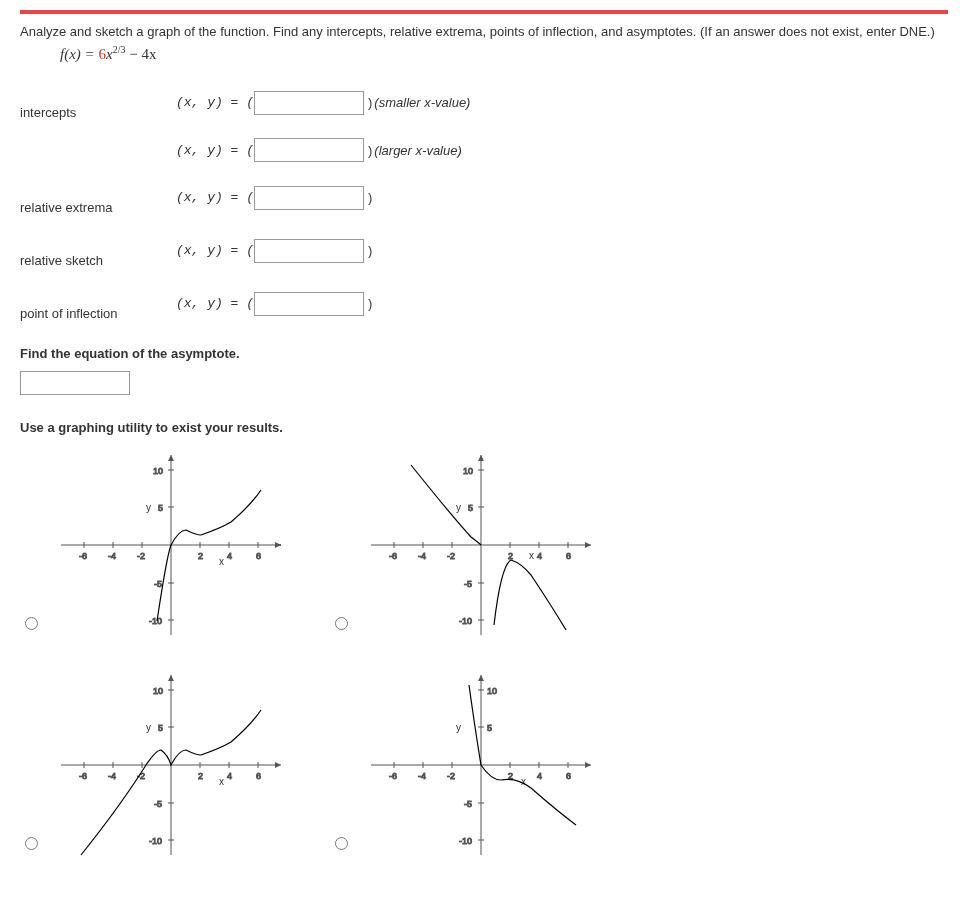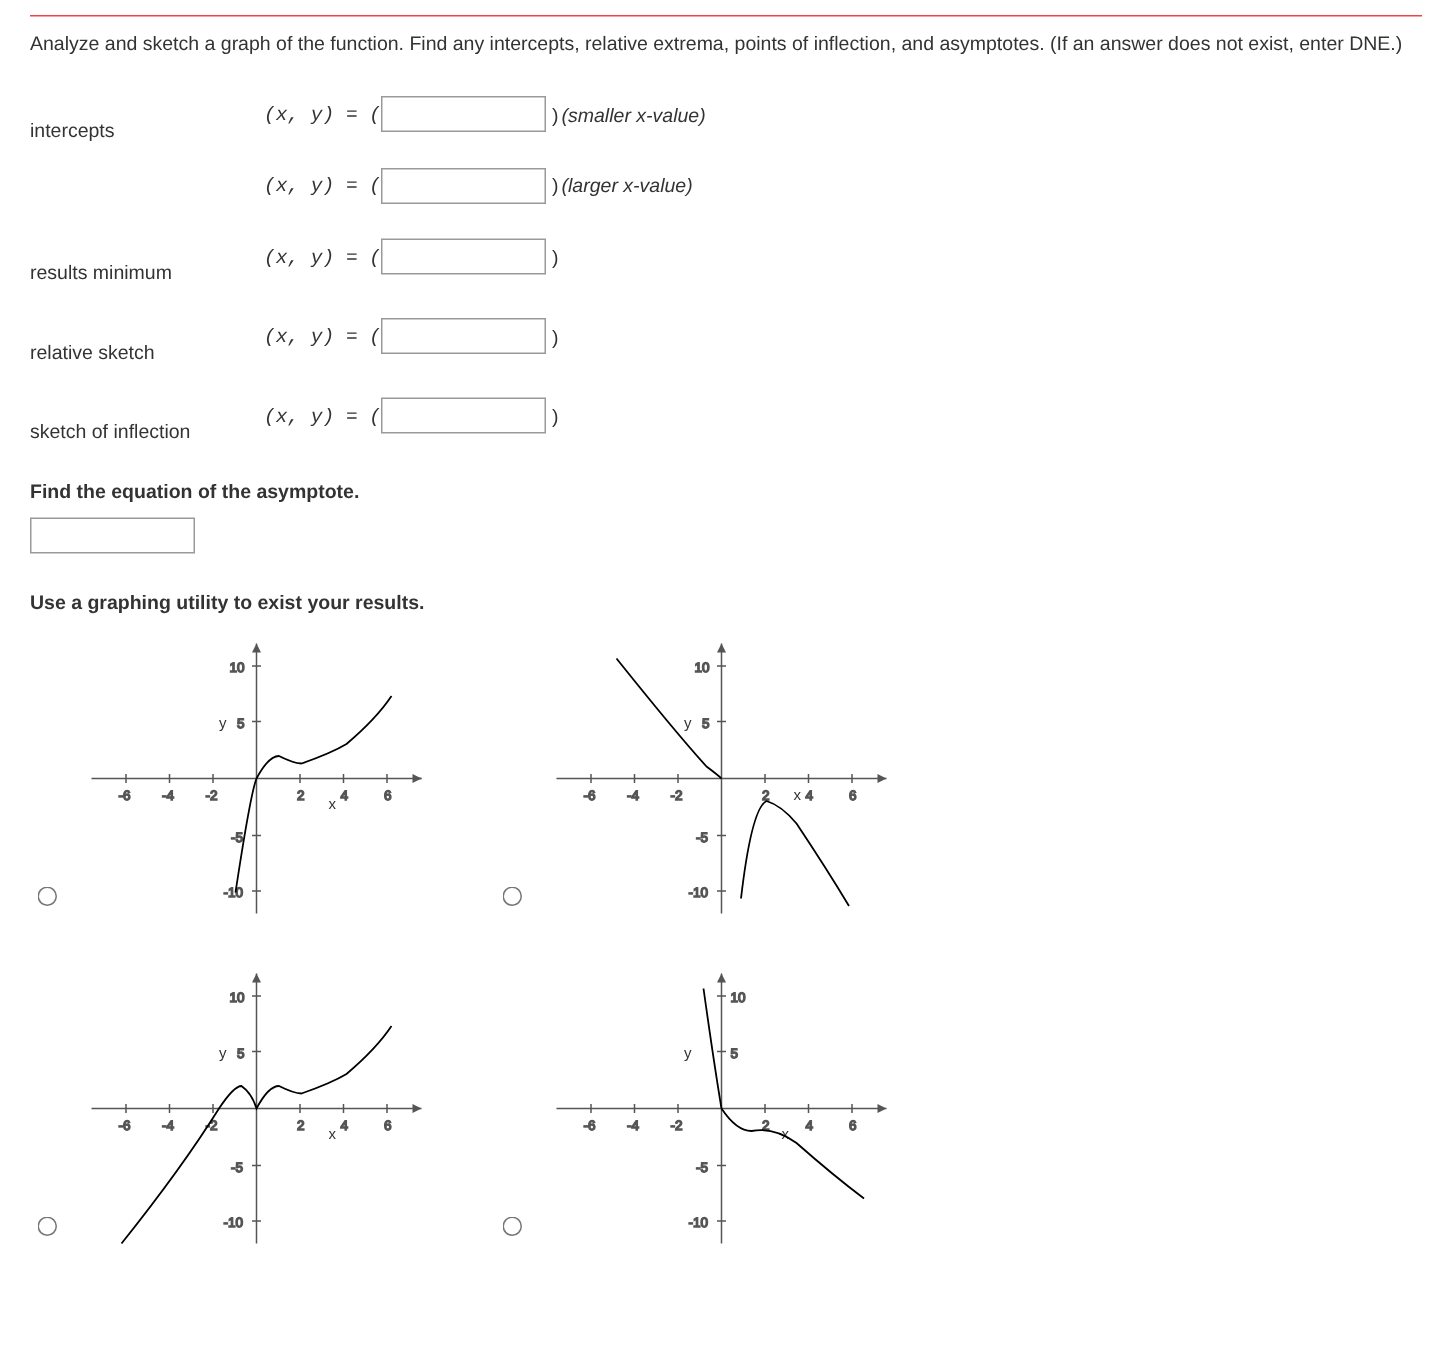--- a/index.html
+++ b/index.html
@@ -4,21 +4,21 @@
 <style>
   body {
     font-family: Arial, Helvetica, sans-serif;
     font-size: 13px;
     color: #333;
     margin: 0;
     padding: 10px 20px;
     background: #fff;
   }
   .problem-statement {
-    border-top: 1px solid #ef4444;
+    border-top: 4px solid #ef4444;
     padding-top: 8px;
     margin-bottom: 15px;
     line-height: 1.5;
   }
   .function-eq {
     font-family: "Times New Roman", serif;
     font-style: italic;
     margin-left: 40px;
     font-size: 15px;
   }
@@ -78,20 +78,23 @@
   .curve { stroke: #000; stroke-width: 1.2; fill: none; }
   .tick-mark { stroke: #555; stroke-width: 1; }
 </style>
 </head>
 <body>
 
 
 
 <div class="problem-statement">
   <span>Analyze and sketch a graph of the function. Find any intercepts, relative extrema, points of inflection, and asymptotes. (If an answer does not exist, enter DNE.)</span>
+  <div class="function-eq">
+    <span style="font-style:italic;">f</span>(<span style="font-style:italic;">x</span>) = <span class="red-color">6</span><span style="font-style:italic;">x</span><sup style="font-style:normal;font-size:10px;">2/3</sup><span style="font-style:normal;"> − 4x</span>
+  </div>
 </div>
 
 <div class="inputs-section">
 
   <div class="input-row">
     <span class="row-label">intercepts</span>
     <span class="xy-prefix">(x, y) = (</span>
     <input type="text" class="text-field" style="">
     <span style="margin-left:4px;">)</span>
     <span class="trailing-note" style="margin-left:2px;">(smaller <span style="font-style:italic;">x</span>-value)</span>
@@ -99,35 +102,35 @@
 
   <div class="input-row">
     <span class="row-label"></span>
     <span class="xy-prefix">(x, y) = (</span>
     <input type="text" class="text-field" style="">
     <span style="margin-left:4px;">)</span>
     <span class="trailing-note" style="margin-left:2px;">(larger <span style="font-style:italic;">x</span>-value)</span>
   </div>
 
   <div class="input-row">
-    <span class="row-label">results minimum</span>
+    <span class="row-label">relative extrema</span>
     <span class="xy-prefix">(x, y) = (</span>
     <input type="text" class="text-field" style="">
     <span style="margin-left:4px;">)</span>
   </div>
 
   <div class="input-row">
     <span class="row-label">relative sketch</span>
     <span class="xy-prefix">(x, y) = (</span>
     <input type="text" class="text-field" style="">
     <span style="margin-left:4px;">)</span>
   </div>
 
   <div class="input-row">
-    <span class="row-label">sketch of inflection</span>
+    <span class="row-label">point of inflection</span>
     <span class="xy-prefix">(x, y) = (</span>
     <input type="text" class="text-field" style="">
     <span style="margin-left:4px;">)</span>
   </div>
 </div>
 
 <div class="section-text">Find the equation of the asymptote.</div>
 <input type="text" class="asymptote-field" style="">
 
 <div class="section-text">Use a graphing utility to exist your results.</div>

